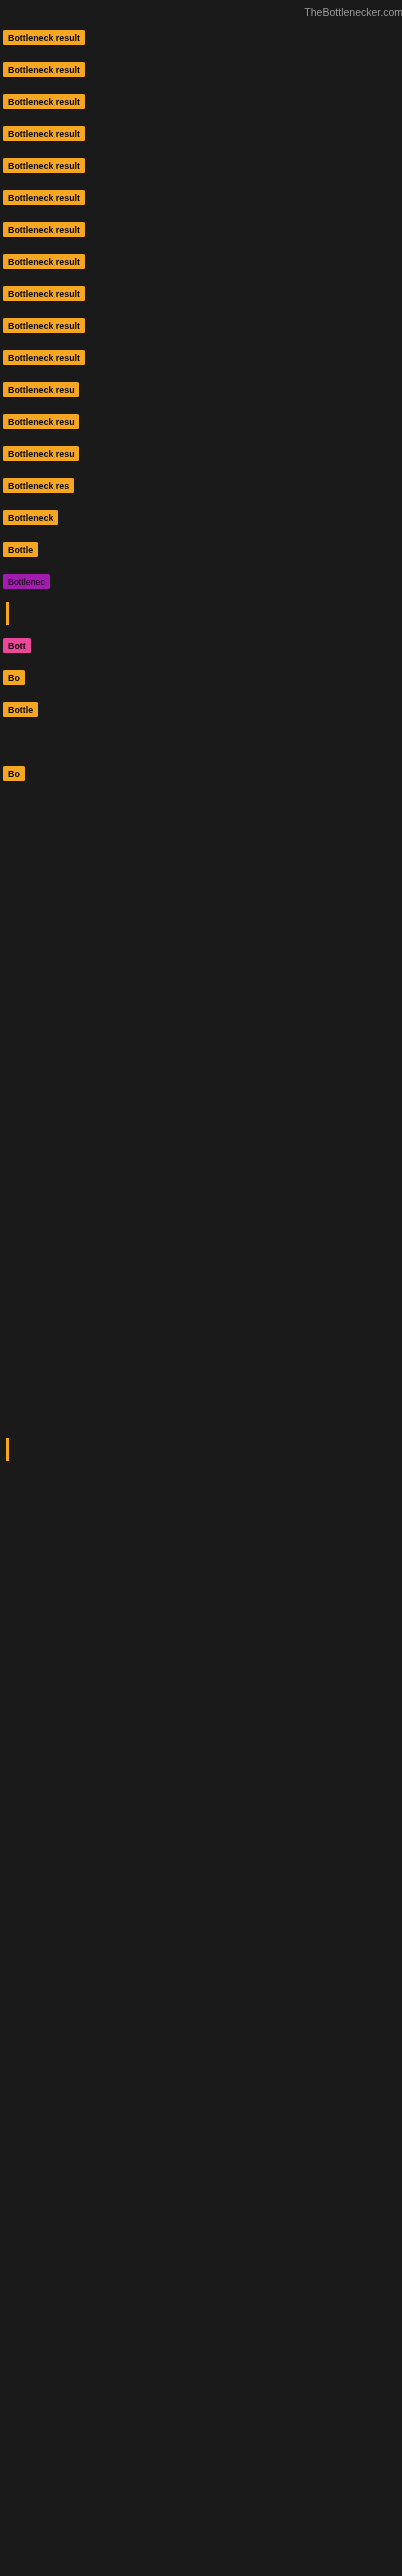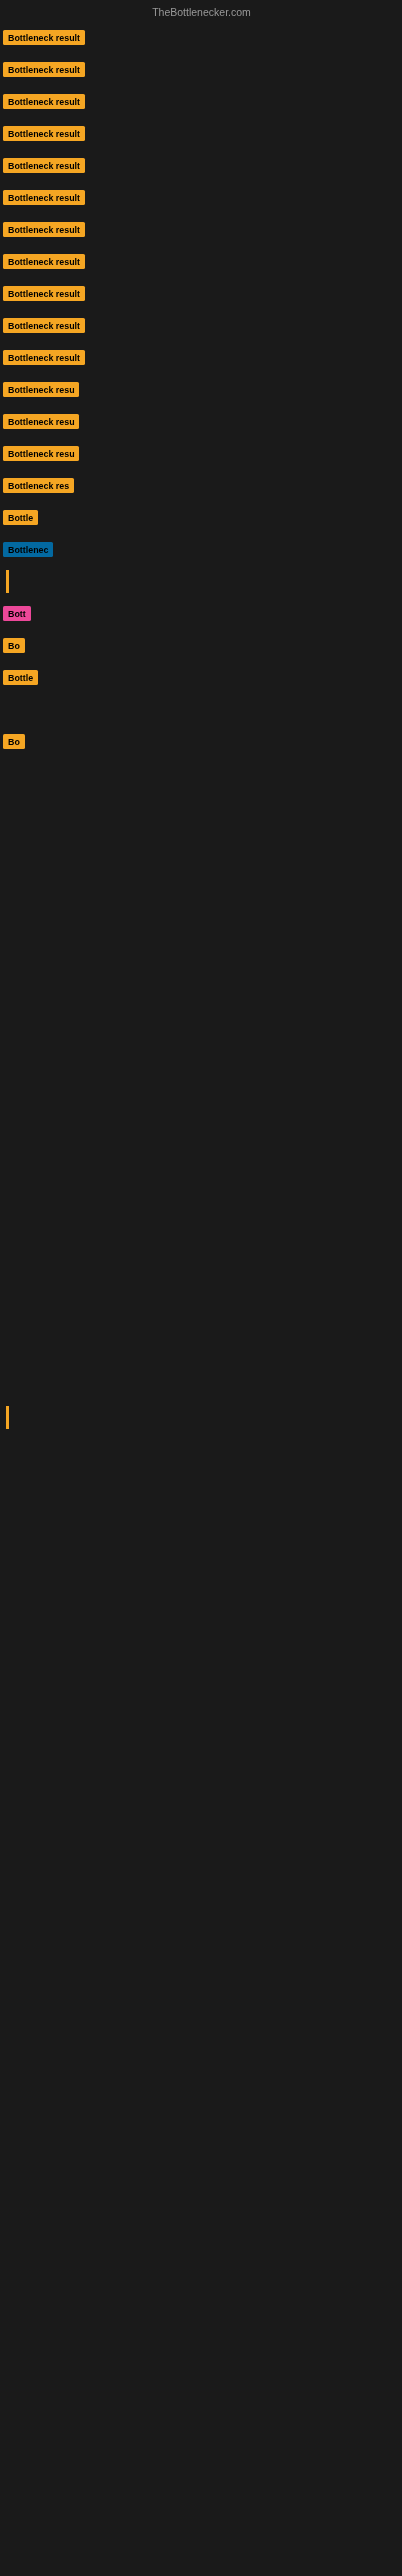--- a/index.html
+++ b/index.html
@@ -10,21 +10,21 @@
 
     body {
       width: 403px;
       min-height: 2576px;
       background-color: #1a1a1a;
       font-family: Arial, sans-serif;
       position: relative;
     }
 
     .site-header {
-      text-align: center;
+      text-align: right;
       padding: 6.4px 0 3.2px 0;
       color: #999;
       font-size: 10.5px;
     }
   </style>
 </head>
 <body>
 
 <div class="site-header">
   <span>TheBottlenecker.com</span>
@@ -70,24 +70,27 @@
     <div style="padding: 4.8px 0px 4.8px 3.2px; display: flex; align-items: center; min-height: 32px;">
       <div style="display: inline-block; background-color: rgb(245, 166, 35); color: rgb(0, 0, 0); font-size: 8.9px; font-weight: bold; padding: 2.4px 4.8px; border-radius: 1.6px; max-width: 92px; overflow: hidden; white-space: nowrap; cursor: pointer;">Bottleneck resu</div>
     </div>
     <div style="padding: 4.8px 0px 4.8px 3.2px; display: flex; align-items: center; min-height: 32px;">
       <div style="display: inline-block; background-color: rgb(245, 166, 35); color: rgb(0, 0, 0); font-size: 8.9px; font-weight: bold; padding: 2.4px 4.8px; border-radius: 1.6px; max-width: 89px; overflow: hidden; white-space: nowrap; cursor: pointer;">Bottleneck resu</div>
     </div>
     <div style="padding: 4.8px 0px 4.8px 3.2px; display: flex; align-items: center; min-height: 32px;">
       <div style="display: inline-block; background-color: rgb(245, 166, 35); color: rgb(0, 0, 0); font-size: 8.9px; font-weight: bold; padding: 2.4px 4.8px; border-radius: 1.6px; max-width: 82px; overflow: hidden; white-space: nowrap; cursor: pointer;">Bottleneck res</div>
     </div>
     <div style="padding: 4.8px 0px 4.8px 3.2px; display: flex; align-items: center; min-height: 32px;">
+      <div style="display: inline-block; background-color: rgb(245, 166, 35); color: rgb(0, 0, 0); font-size: 8.9px; font-weight: bold; padding: 2.4px 4.8px; border-radius: 1.6px; max-width: 71px; overflow: hidden; white-space: nowrap; cursor: pointer;">Bottleneck</div>
+    </div>
+    <div style="padding: 4.8px 0px 4.8px 3.2px; display: flex; align-items: center; min-height: 32px;">
       <div style="display: inline-block; background-color: rgb(245, 166, 35); color: rgb(0, 0, 0); font-size: 8.9px; font-weight: bold; padding: 2.4px 4.8px; border-radius: 1.6px; max-width: 52px; overflow: hidden; white-space: nowrap; cursor: pointer;">Bottle</div>
     </div>
     <div style="padding: 4.8px 0px 4.8px 3.2px; display: flex; align-items: center; min-height: 32px;">
-      <div style="display: inline-block; background-color: #0369a1; color: rgb(0, 0, 0); font-size: 8.9px; font-weight: bold; padding: 2.4px 4.8px; border-radius: 1.6px; max-width: 63px; overflow: hidden; white-space: nowrap; cursor: pointer;">Bottlenec</div>
+      <div style="display: inline-block; background-color: #a21caf; color: rgb(0, 0, 0); font-size: 8.9px; font-weight: normal; padding: 2.4px 4.8px; border-radius: 1.6px; max-width: 63px; overflow: hidden; white-space: nowrap; cursor: pointer;">Bottlenec</div>
     </div>
     <div style="padding: 4.8px 0px 4.8px 3.2px; display: flex; align-items: center; min-height: 32px;">
       <div style="width: 2.4px; height: 22.5px; background-color: rgb(245, 166, 35); margin-left: 3.2px;"></div>
     </div>
     <div style="padding: 4.8px 0px 4.8px 3.2px; display: flex; align-items: center; min-height: 32px;">
       <div style="display: inline-block; background-color: #ec4899; color: rgb(0, 0, 0); font-size: 8.9px; font-weight: bold; padding: 2.4px 4.8px; border-radius: 1.6px; max-width: 42px; overflow: hidden; white-space: nowrap; cursor: pointer;">Bott</div>
     </div>
     <div style="padding: 4.8px 0px 4.8px 3.2px; display: flex; align-items: center; min-height: 32px;">
       <div style="display: inline-block; background-color: rgb(245, 166, 35); color: rgb(0, 0, 0); font-size: 8.9px; font-weight: bold; padding: 2.4px 4.8px; border-radius: 1.6px; max-width: 31px; overflow: hidden; white-space: nowrap; cursor: pointer;">Bo</div>
     </div>

